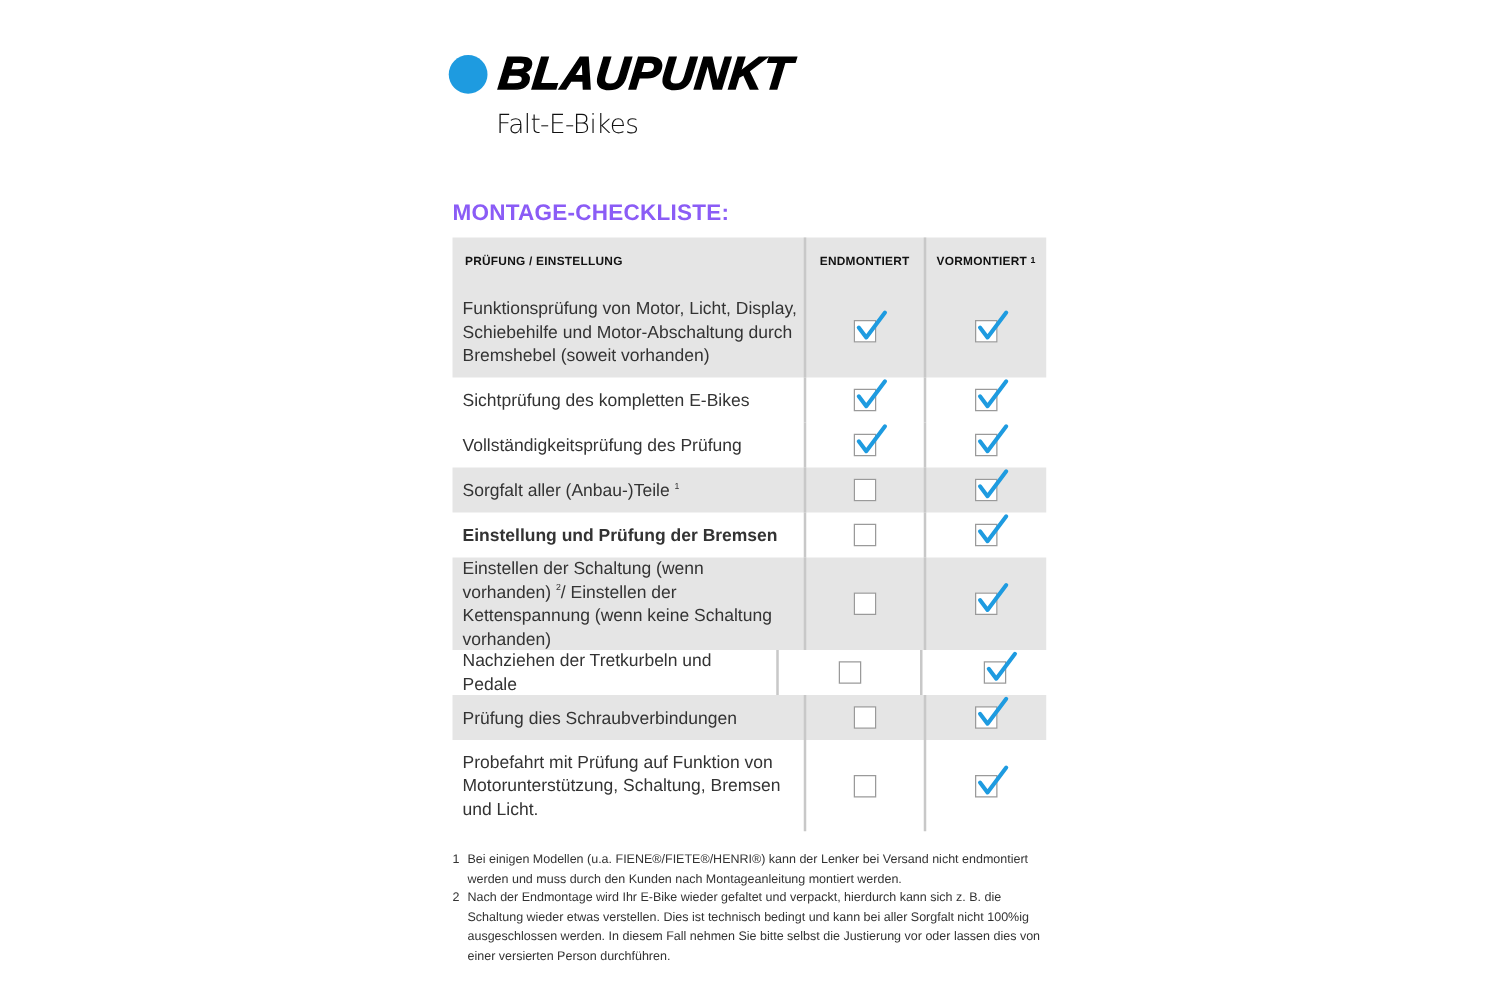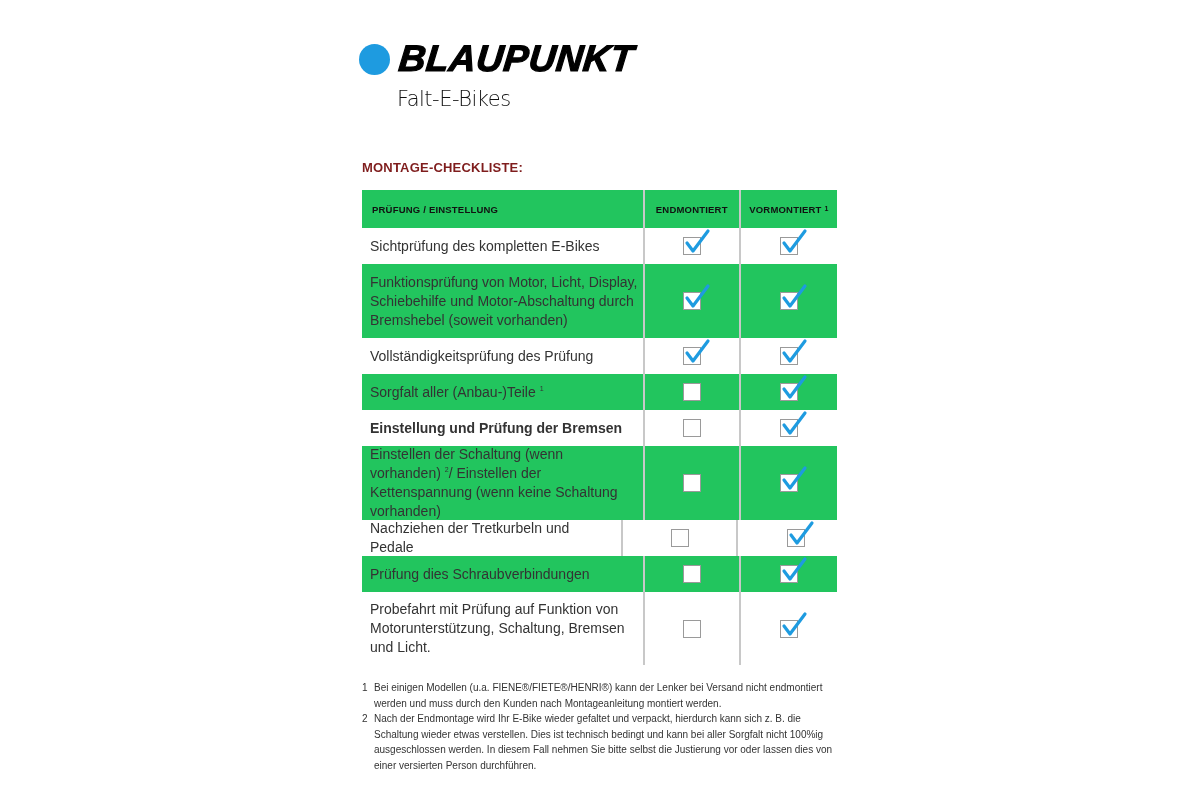--- a/index.html
+++ b/index.html
@@ -5,24 +5,24 @@
   html, body { margin:0; padding:0; }
   body { width:1200px; height:800px; background:#ffffff; position:relative; overflow:hidden;
          font-family:"Liberation Sans", "DejaVu Sans", sans-serif; color:#222; }
   .logo { position:absolute; left:359px; top:42px; display:flex; align-items:center; }
   .logo-dot { width:31px; height:31px; border-radius:50%; background:#1e9be0; }
   .logo-text { margin-left:9px; font-family:"Liberation Sans", sans-serif; font-weight:900; font-style:italic;
                font-size:37px; letter-spacing:0.5px; color:#000; line-height:34px;
                transform:skewX(-6deg); -webkit-text-stroke:1.2px #000; }
   .subtitle { position:absolute; left:397px; top:87px; font-size:21px; font-weight:normal; color:#111;
               font-family:"DejaVu Sans", sans-serif; font-weight:200; letter-spacing:-0.5px; }
-  .section-title { position:absolute; left:362px; top:160px; font-size:13px; font-weight:bold; color:#7f1d1d; letter-spacing:0.2px; }
+  .section-title { position:absolute; left:362px; top:160px; font-size:18px; font-weight:bold; color:#8b5cf6; letter-spacing:0.2px; }
   .table { position:absolute; left:362px; top:190px; width:475px; }
   .row { display:flex; width:475px; }
-  .row.gray { background:#22c55e; }
+  .row.gray { background:#e5e5e5; }
   .cell-label { width:283px; padding-left:8px; box-sizing:border-box; display:flex; align-items:center;
                 font-size:14px; line-height:19px; color:#333; }
   .cell-check { width:95px; display:flex; align-items:center; justify-content:center; }
   .cell-check.c2 { width:97px; }
   .divider-col { width:2px; background:#c8c8c8; }
   .header .cell-label, .header .cell-check { font-size:9.5px; font-weight:bold; color:#111; letter-spacing:0.2px; }
   .header .cell-label { padding-left:10px; }
   sup { font-size:7px; vertical-align:super; line-height:0; }
   .cb { position:relative; width:18px; height:18px; border:1px solid #9a9a9a; background:#fff; box-sizing:border-box; }
   .cb svg { position:absolute; left:0; top:-9px; overflow:visible; }
@@ -45,40 +45,40 @@
   <div class="row gray header" style="height:38px">
     <div class="cell-label">PRÜFUNG / EINSTELLUNG</div>
     <div class="divider-col"></div>
     <div class="cell-check">ENDMONTIERT</div>
     <div class="divider-col"></div>
     <div class="cell-check c2">
       <span>VORMONTIERT</span>&nbsp;<sup>1</sup>
     </div>
   </div>
   <div id="rows">
+      <div class="row gray" style="height: 74px;">
+    <div class="cell-label">
+      <span>Funktionsprüfung von Motor, Licht, Display, Schiebehilfe und Motor-Abschaltung durch Bremshebel (soweit vorhanden)</span>
+    </div>
+    <div class="divider-col"></div>
+    <div class="cell-check">
+          <div class="cb"><span><svg width="26" height="26" viewBox="0 0 26 26">
+                <path d="M3 14 L9 22 L24 2" fill="none" stroke="#1e9be0" stroke-width="3.2" stroke-linecap="round" stroke-linejoin="round"></path>
+              </svg></span></div>
+        </div>
+    <div class="divider-col"></div>
+    <div class="cell-check c2">
+          <div class="cb"><span><svg width="26" height="26" viewBox="0 0 26 26">
+                <path d="M3 14 L9 22 L24 2" fill="none" stroke="#1e9be0" stroke-width="3.2" stroke-linecap="round" stroke-linejoin="round"></path>
+              </svg></span></div>
+        </div>
+      </div>
       <div class="row" style="height: 36px;">
     <div class="cell-label">
       <span>Sichtprüfung des kompletten E-Bikes</span>
-    </div>
-    <div class="divider-col"></div>
-    <div class="cell-check">
-          <div class="cb"><span><svg width="26" height="26" viewBox="0 0 26 26">
-                <path d="M3 14 L9 22 L24 2" fill="none" stroke="#1e9be0" stroke-width="3.2" stroke-linecap="round" stroke-linejoin="round"></path>
-              </svg></span></div>
-        </div>
-    <div class="divider-col"></div>
-    <div class="cell-check c2">
-          <div class="cb"><span><svg width="26" height="26" viewBox="0 0 26 26">
-                <path d="M3 14 L9 22 L24 2" fill="none" stroke="#1e9be0" stroke-width="3.2" stroke-linecap="round" stroke-linejoin="round"></path>
-              </svg></span></div>
-        </div>
-      </div>
-      <div class="row gray" style="height: 74px;">
-    <div class="cell-label">
-      <span>Funktionsprüfung von Motor, Licht, Display, Schiebehilfe und Motor-Abschaltung durch Bremshebel (soweit vorhanden)</span>
     </div>
     <div class="divider-col"></div>
     <div class="cell-check">
           <div class="cb"><span><svg width="26" height="26" viewBox="0 0 26 26">
                 <path d="M3 14 L9 22 L24 2" fill="none" stroke="#1e9be0" stroke-width="3.2" stroke-linecap="round" stroke-linejoin="round"></path>
               </svg></span></div>
         </div>
     <div class="divider-col"></div>
     <div class="cell-check c2">
           <div class="cb"><span><svg width="26" height="26" viewBox="0 0 26 26">

